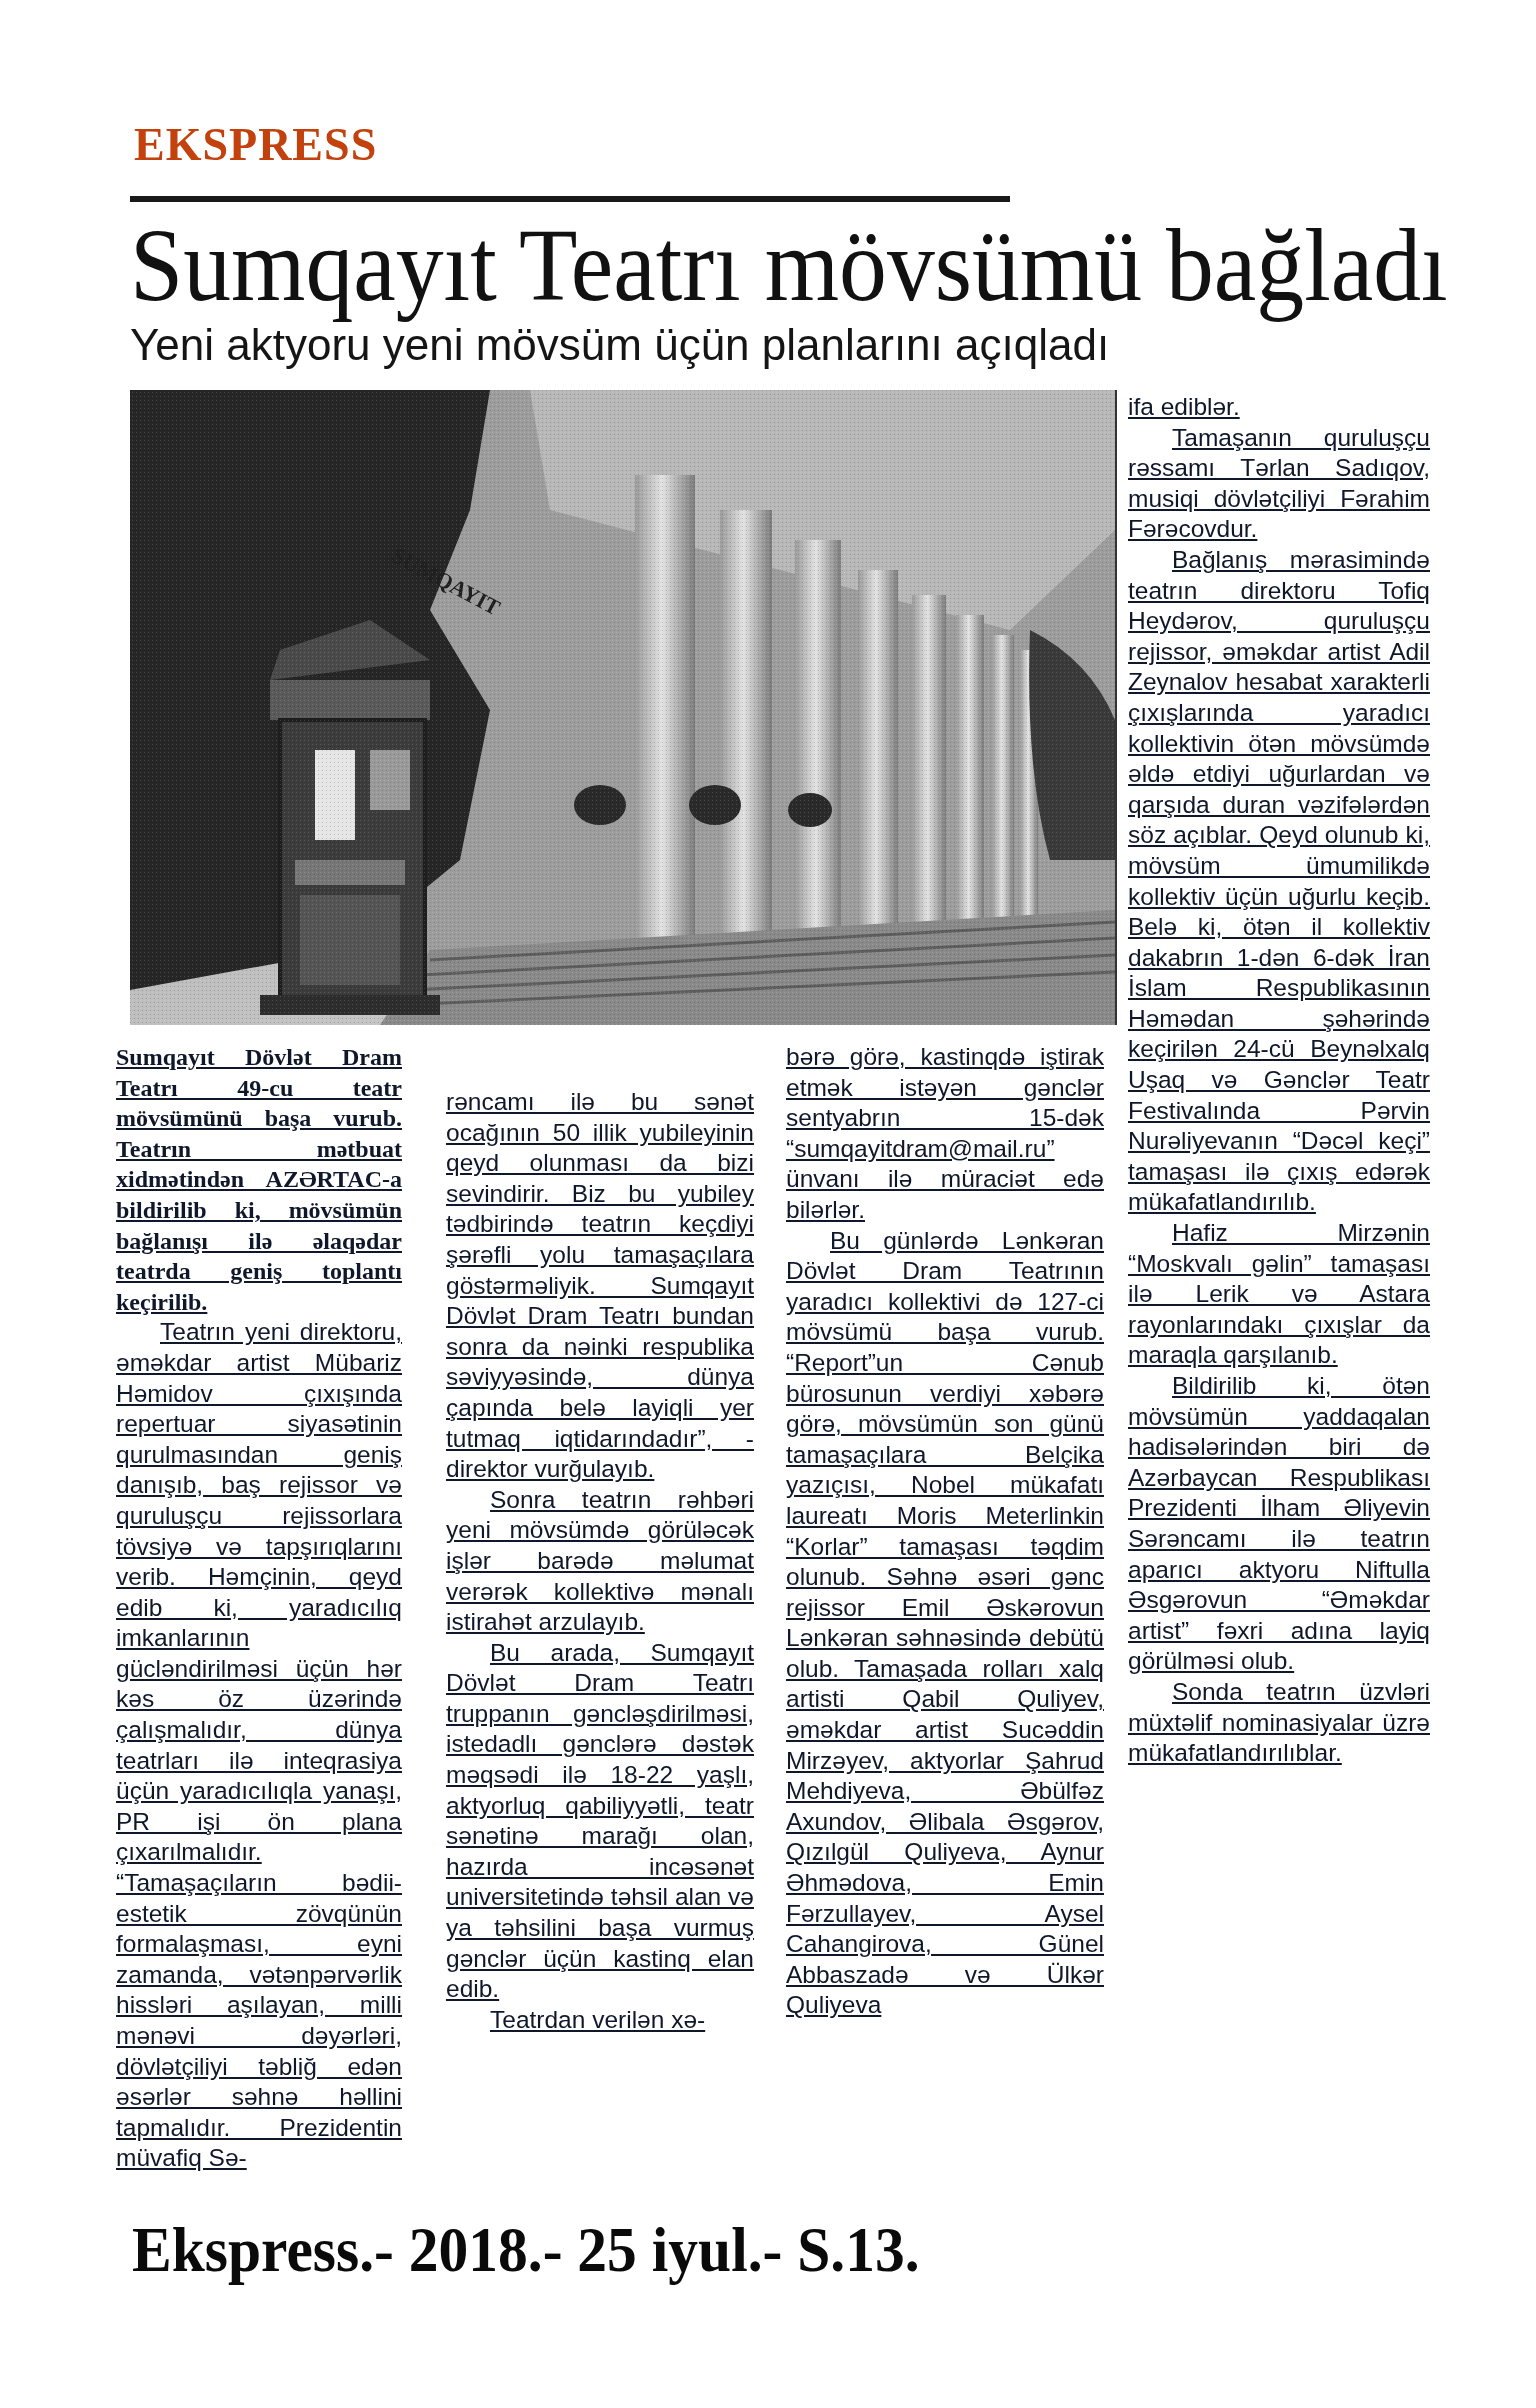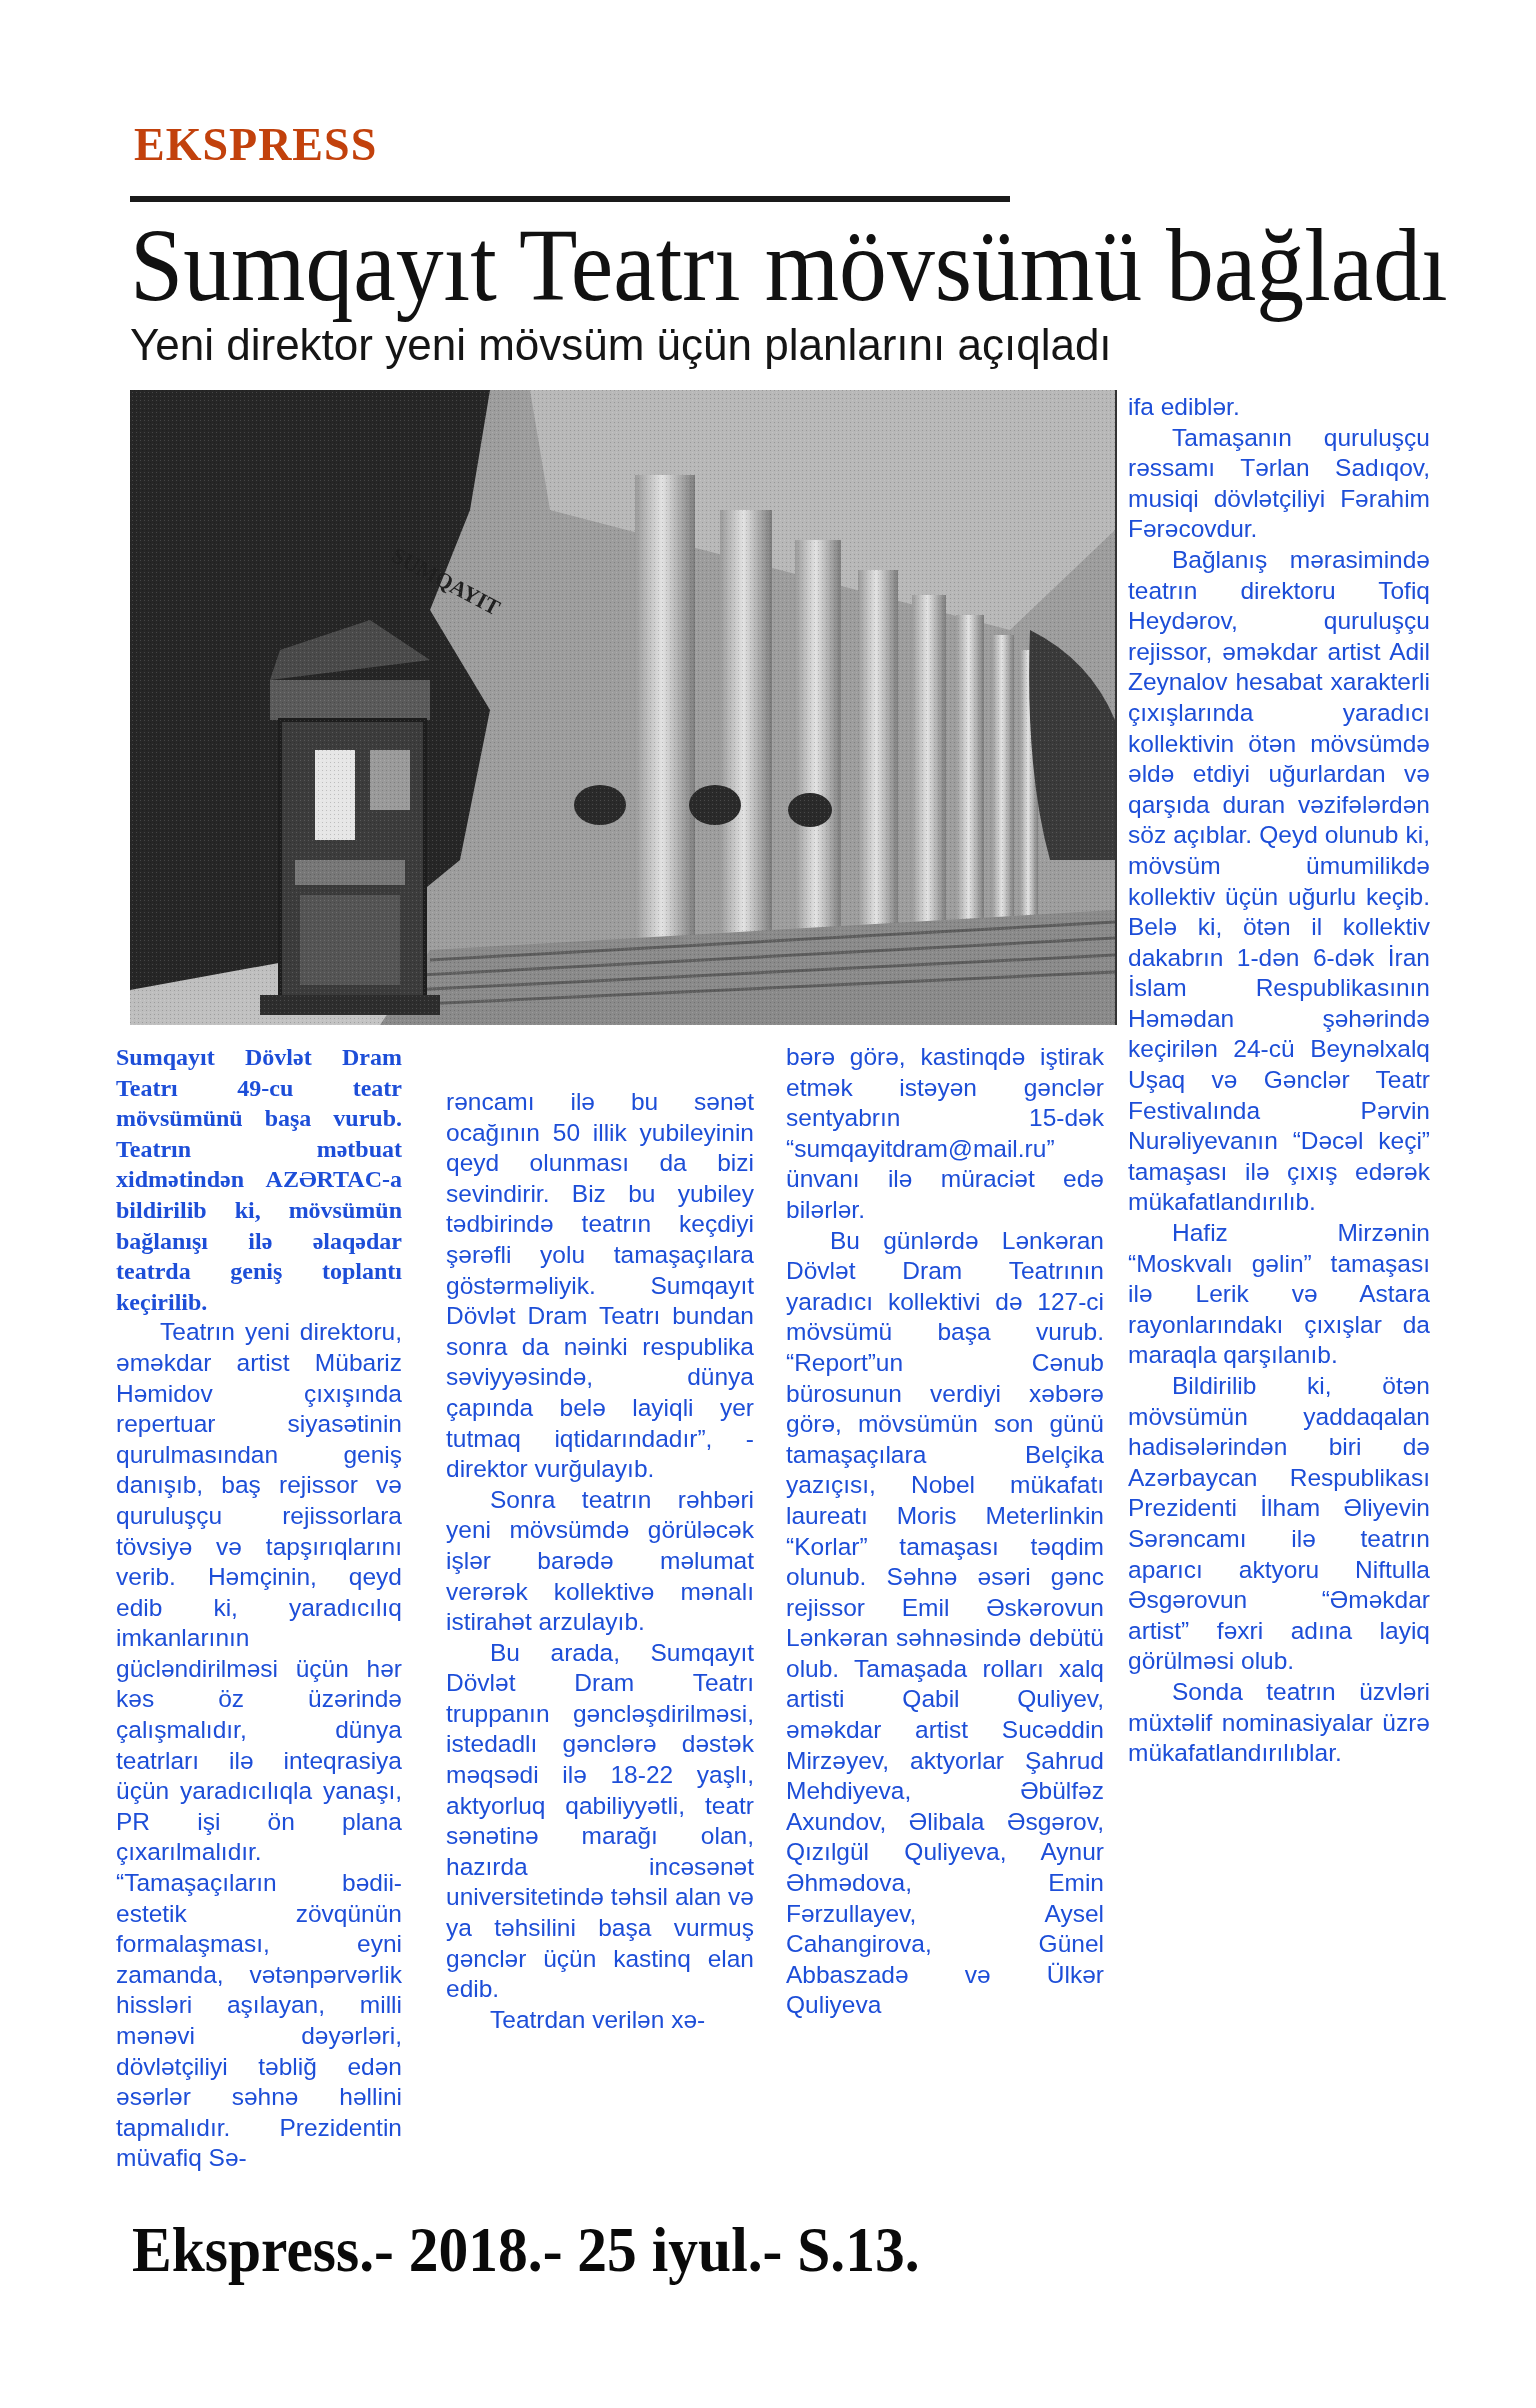--- a/index.html
+++ b/index.html
@@ -4,37 +4,37 @@
 <style>
   html, body { margin: 0; padding: 0; background: #ffffff; }
   body { width: 1536px; height: 2408px; position: relative; overflow: hidden; color: #141414; }
   .abs { position: absolute; }
   .masthead { left: 134px; top: 118px; font-family: "Liberation Serif", serif; font-weight: bold; font-size: 46px; letter-spacing: 1px; color: #c2410c; }
   .rule { left: 130px; top: 196px; width: 880px; height: 6px; background: #1a1a1a; }
   .headline { left: 130px; top: 205px; font-family: "Liberation Serif", serif; font-size: 104px; line-height: 120px; color: #111; white-space: nowrap; transform: scaleX(0.92); transform-origin: left top; }
   .subtitle { left: 130px; top: 318px; font-family: "Liberation Sans", sans-serif; font-size: 44px; line-height: 54px; color: #151515; white-space: nowrap; }
   .photo { left: 130px; top: 390px; width: 985px; height: 635px; background: #888; overflow: hidden; border-right: 2px solid #333; }
   .photo svg { width: 100%; height: 100%; display: block; }
-  .col { font-family: "Liberation Sans", sans-serif; font-size: 24.5px; line-height: 30.6px; text-align: justify; hyphens: manual; color: #1d4ed8; }
+  .col { font-family: "Liberation Sans", sans-serif; font-size: 24.5px; line-height: 30.6px; text-align: justify; hyphens: manual; color: #0f172a; text-decoration: underline; }
   .col p { margin: 0; text-indent: 0; }
   .col p.ind { text-indent: 44px; }
   .col .lead { font-family: "Liberation Serif", serif; font-weight: bold; font-size: 24px; line-height: 30.6px; }
   .col-right { left: 1128px; top: 392px; width: 302px; }
   .col1 { left: 116px; top: 1042px; width: 286px; }
   .col2 { left: 446px; top: 1042px; width: 308px; margin-top: 45px; }
   .col3 { left: 786px; top: 1042px; width: 318px; }
   .citation { left: 132px; top: 2210px; font-family: "Liberation Serif", serif; font-weight: bold; font-size: 64px; line-height: 80px; color: #0a0a0a; white-space: nowrap; transform: scaleX(0.93); transform-origin: left top; }
 </style>
 </head>
 <body>
 
 <div class="abs masthead">EKSPRESS</div>
 <div class="abs rule"></div>
 <h1 class="abs headline" style="margin:0;font-weight:normal;">Sumqayıt Teatrı mövsümü bağladı</h1>
-<h2 class="abs subtitle" style="margin:0;font-weight:normal;">Yeni direktor yeni mövsüm üçün planlarını açıqladı</h2>
+<h2 class="abs subtitle" style="margin:0;font-weight:normal;">Yeni aktyoru yeni mövsüm üçün planlarını açıqladı</h2>
 
 <div class="abs photo">
   <svg viewBox="0 0 985 635" preserveAspectRatio="none">
     <defs>
       <linearGradient id="sky" x1="0" y1="0" x2="1" y2="1">
         <stop offset="0" stop-color="#a9a9a9"></stop>
         <stop offset="1" stop-color="#d4d4d4"></stop>
       </linearGradient>
       <linearGradient id="col" x1="0" y1="0" x2="1" y2="0">
         <stop offset="0" stop-color="#9a9a9a"></stop>

